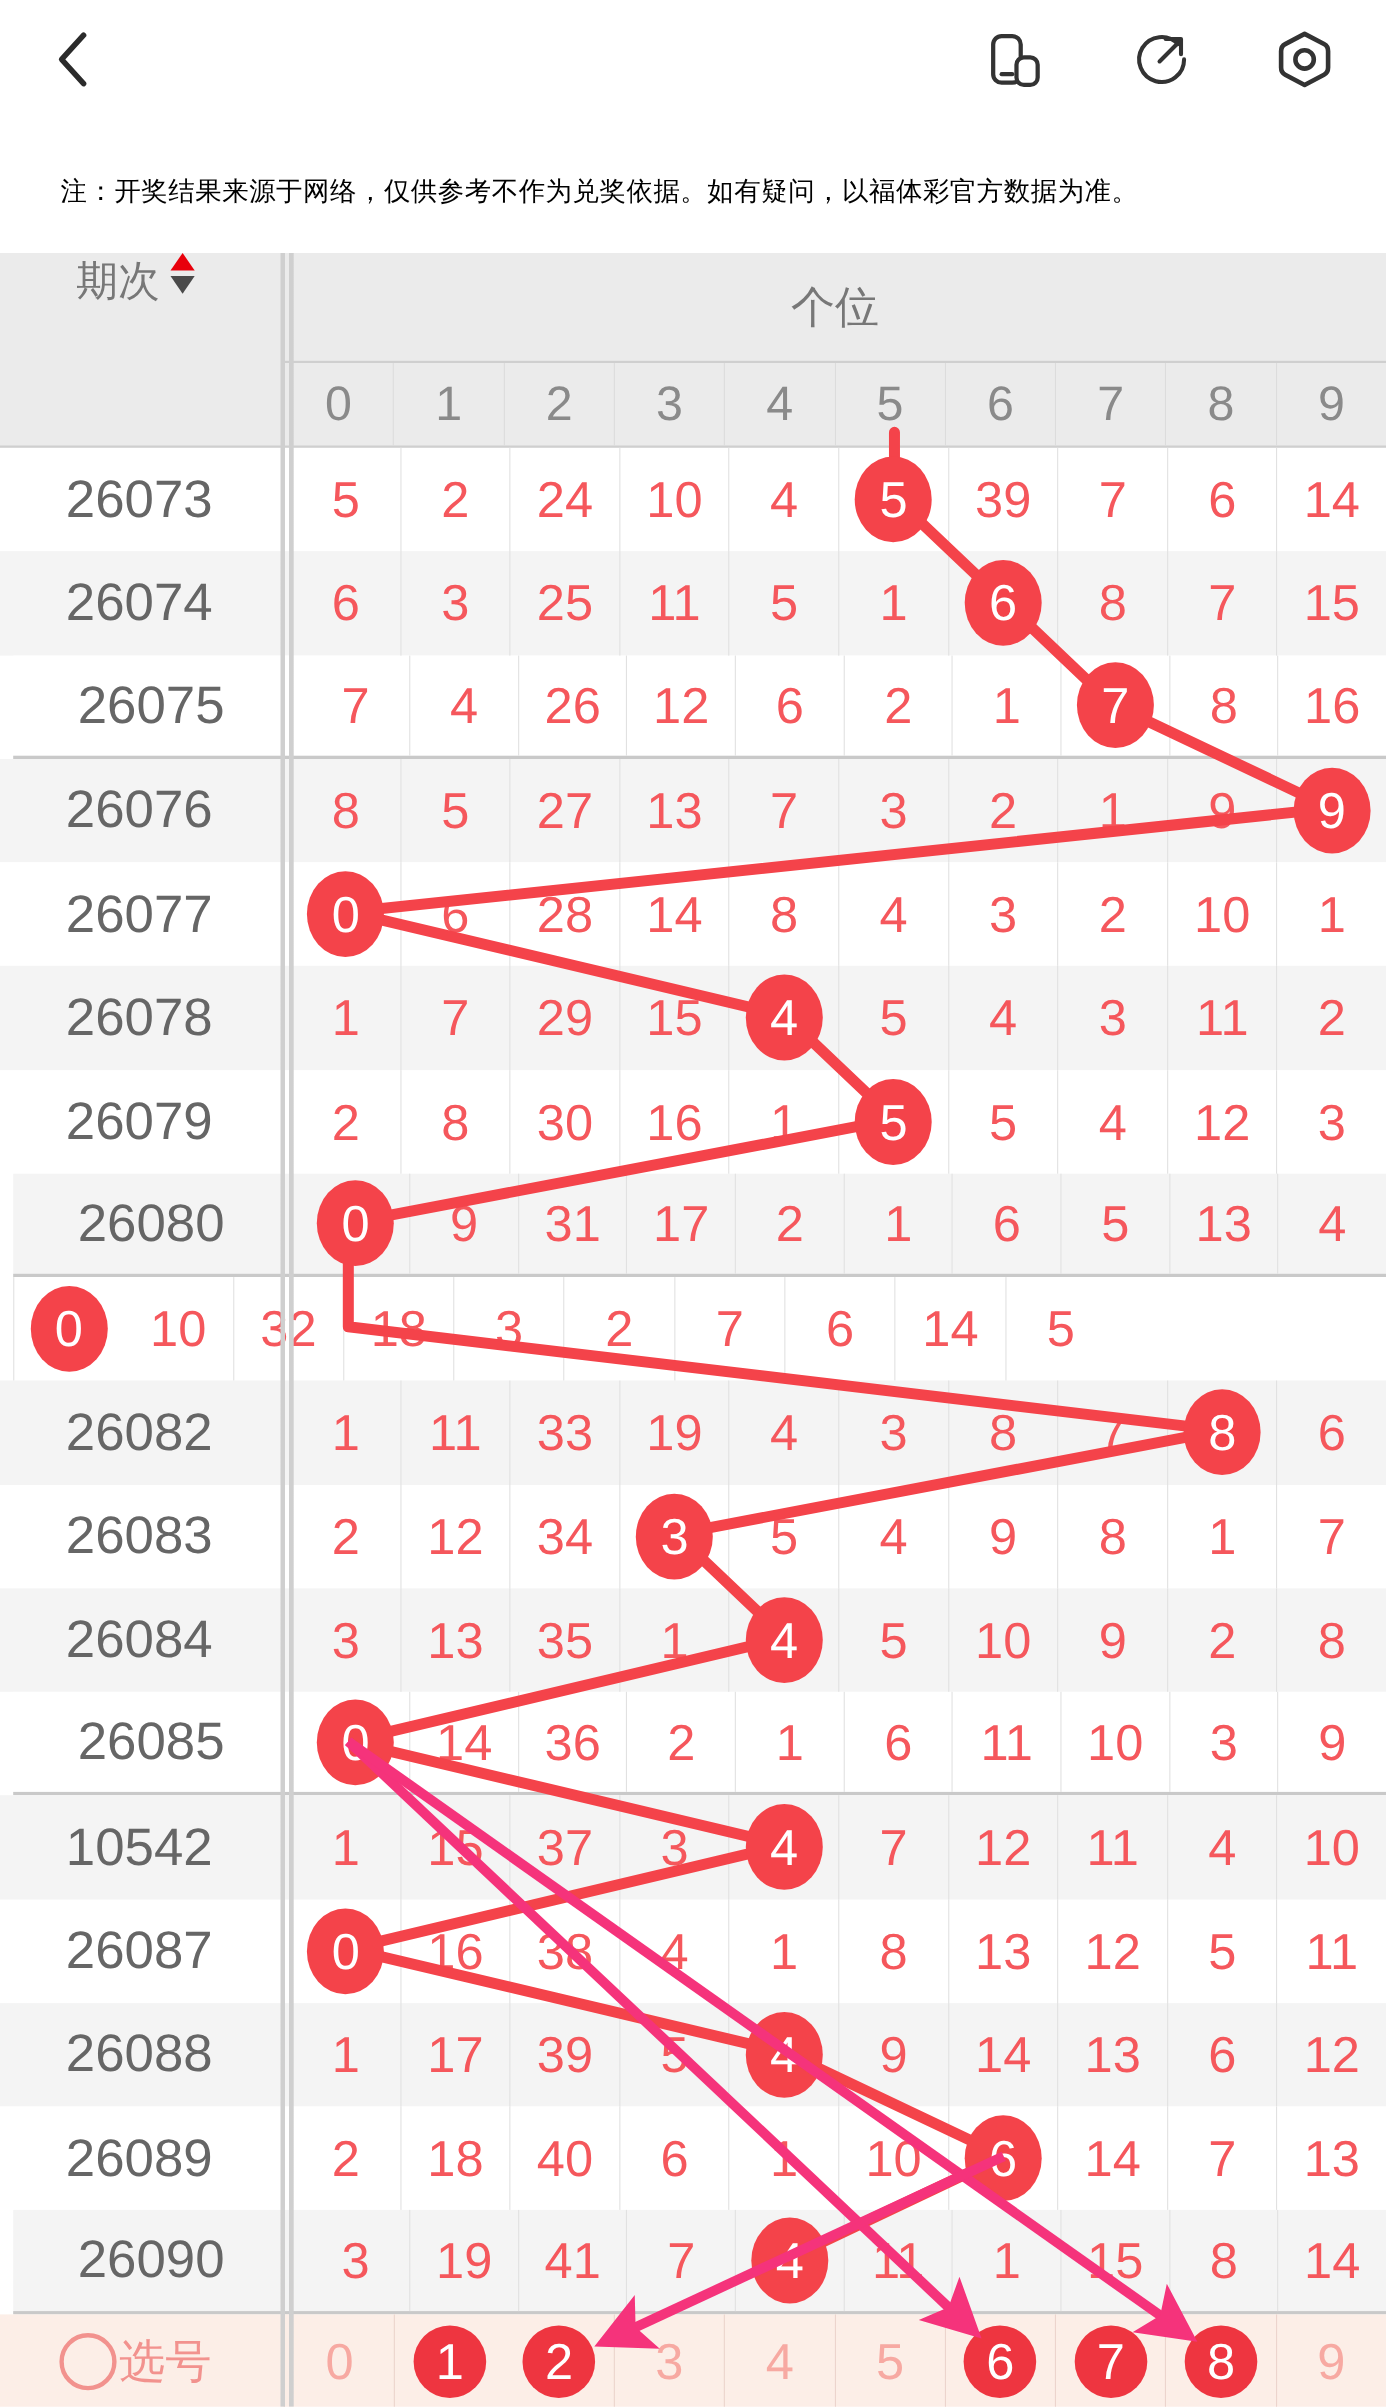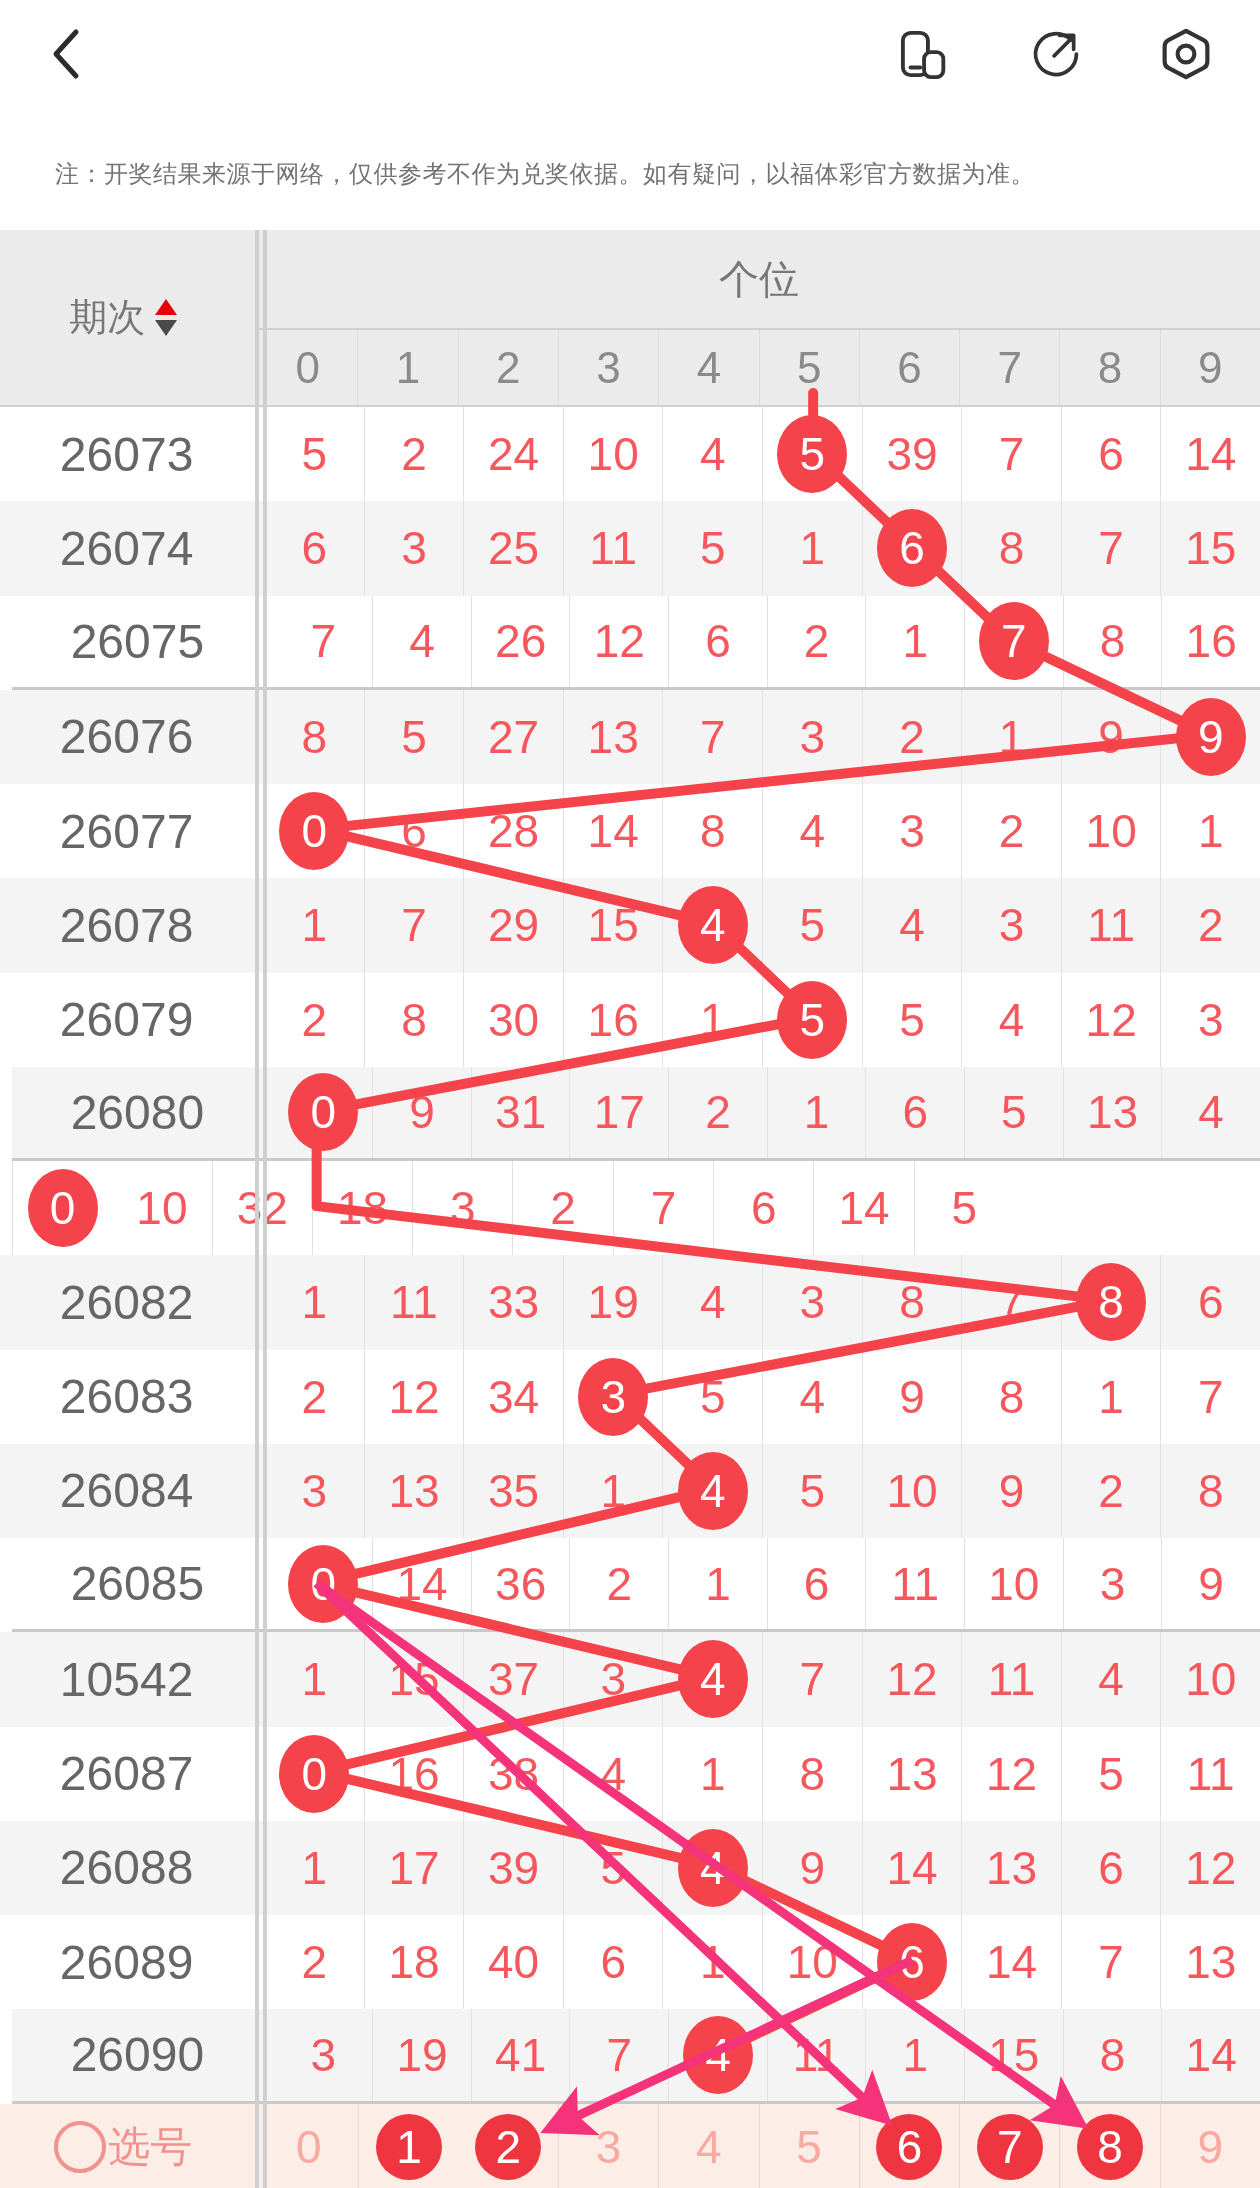--- a/index.html
+++ b/index.html
@@ -10,29 +10,29 @@
   .topbar{position:absolute;top:0;left:0;width:1260px;height:110px;background:#fff;}
   .back{position:absolute;left:48px;top:28px;width:36px;height:52px;cursor:pointer;}
   .title-wrap{position:absolute;left:125px;top:22px;height:64px;display:flex;align-items:center;}
   .title{font-size:42px;font-weight:700;color:#2b2b2b;letter-spacing:1px;}
   .title-caret{margin-left:28px;margin-top:8px;}
   .top-icons{position:absolute;right:48px;top:26px;display:flex;gap:78px;align-items:center;}
   .ticon{width:52px;height:56px;display:flex;align-items:center;justify-content:center;cursor:pointer;}
 
   
   .notice{position:absolute;top:110px;left:0;width:1260px;height:120px;}
-  .notice span{position:absolute;left:55px;top:48px;font-size:24px;color:#737373;letter-spacing:0.5px;}
+  .notice span{position:absolute;left:55px;top:48px;font-size:24px;color:#000000;letter-spacing:0.5px;}
 
   
   .table{position:absolute;top:230px;left:0;width:1260px;height:1958px;background:#fff;}
   .vdivider{position:absolute;left:255px;top:0;width:12px;height:1958px;z-index:6;
     background:linear-gradient(90deg,#cfcfcf 0 4px,rgba(0,0,0,0) 4px 8px,#cfcfcf 8px 12px);}
 
   .thead{position:relative;height:175px;display:flex;border-bottom:2px solid #cfcfcf;background:#ebebeb;}
-  .period-head{width:255px;height:175px;display:flex;align-items:center;justify-content:center;gap:10px;}
+  .period-head{width:255px;height:175px;display:flex;justify-content:center;gap:10px;}
   .period-head .ph-label{font-size:38px;color:#777;}
   .sort{display:flex;flex-direction:column;gap:5px;cursor:pointer;}
   .tri-up{width:0;height:0;border-left:11px solid transparent;border-right:11px solid transparent;border-bottom:16px solid #e8000b;}
   .tri-down{width:0;height:0;border-left:11px solid transparent;border-right:11px solid transparent;border-top:16px solid #4a4a4a;}
   .head-right{width:1005px;display:flex;flex-direction:column;text-align:right;}
   .group-label{height:98px;display:flex;align-items:center;justify-content:center;
     font-size:40px;color:#777;border-bottom:2px solid #cfcfcf;}
   .digit-row{flex:1;display:flex;}
   .digit-h{width:99.3px;display:flex;align-items:center;justify-content:center;
     font-size:44px;color:#8a8a8a;border-left:1px solid #dcdcdc;}

